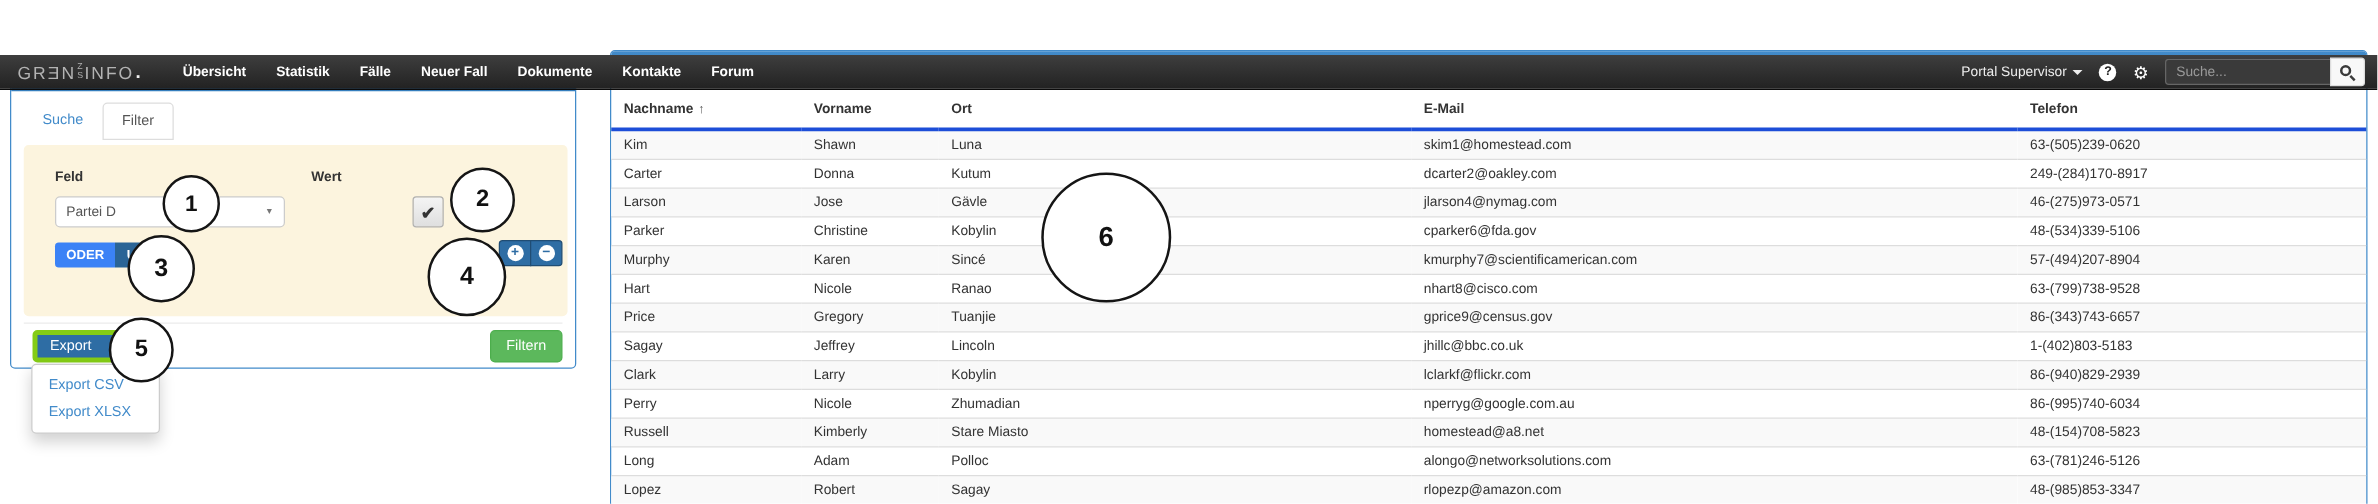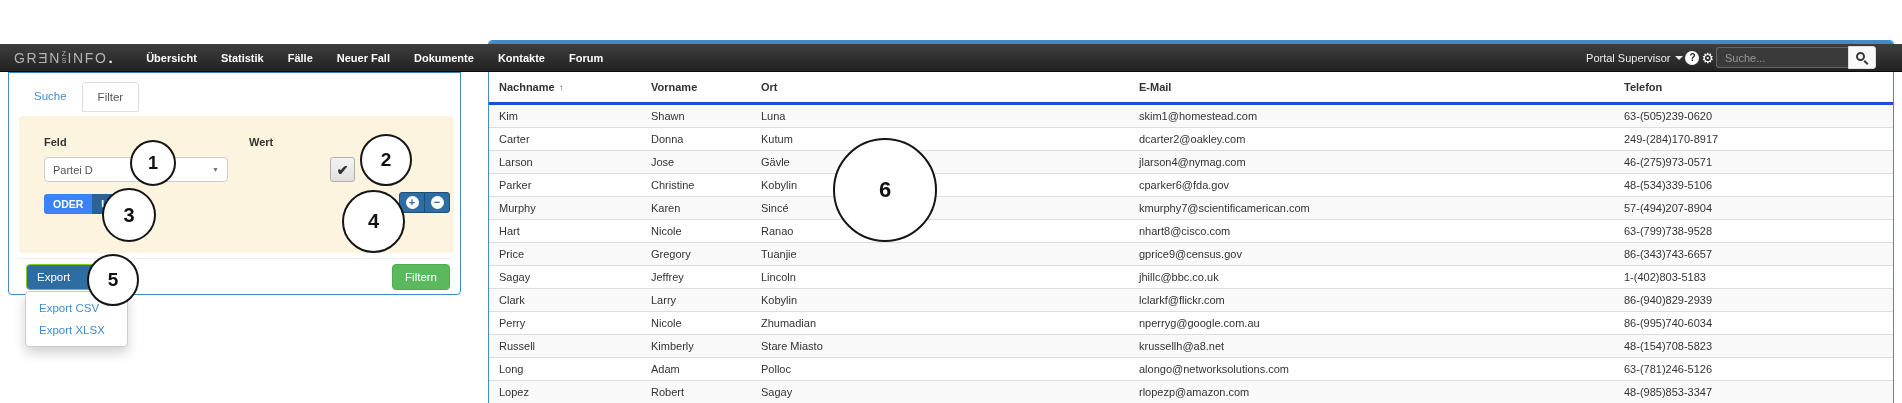--- a/index.html
+++ b/index.html
@@ -16,21 +16,21 @@
     display:flex; align-items:center; z-index:5;margin-top:44px;
   }
   .brand {
     color:#b3b3b3; font-size:14px; letter-spacing:1.6px;
     padding:0 20px 0 14px; display:flex; align-items:center; cursor:pointer;
   }
   .brand .stack { display:inline-flex; flex-direction:column; font-size:7px; line-height:6.5px; letter-spacing:0; margin:0 1px; }
   .brand .dot { color:#f0f0f0; font-weight:bold; font-size:15px; line-height:8px; margin-left:1px; }
   .nav-items { display:flex; align-items:center; height:100%; }
   .nav-item { font-size:11px; font-weight:bold; color:#fff; padding:0 12px; line-height:28px; cursor:pointer; white-space:nowrap; }
-  .nav-right { margin-left:auto; display:flex; align-items:center; gap:2px; padding-right:26px; }
+  .nav-right { margin-left:auto; display:flex; align-items:center; gap:13px; padding-right:10px; }
   .user-menu { font-size:11px; color:#ededed; display:flex; align-items:center; gap:5px; cursor:pointer; white-space:nowrap; }
   .caret-down { width:0; height:0; border-left:4px solid transparent; border-right:4px solid transparent; border-top:4px solid currentColor; display:inline-block; }
   .icon-circle {
     width:14px; height:14px; border-radius:50%; background:#fff; color:#222;
     font-size:10px; font-weight:bold; display:flex; align-items:center; justify-content:center; cursor:pointer;
   }
   .gear { color:#fff; font-size:14px; line-height:14px; cursor:pointer; }
   .search-group { display:flex; align-items:center; }
   .search-input {
     width:132px; height:21px; background:#3a3a3a; border:1px solid #666;
@@ -85,21 +85,21 @@
     width:26px; height:21px; background:#2e6da4; border:1px solid #204d74;
     display:flex; align-items:center; justify-content:center; cursor:pointer;
   }
   .pm-btn:first-child { border-radius:3px 0 0 3px; }
   .pm-btn:last-child { border-radius:0 3px 3px 0; margin-left:-1px; }
   .pm-circle { width:13px; height:13px; background:#fff; border-radius:50%; color:#2e6da4; font-size:11px; font-weight:bold; line-height:12px; text-align:center; }
 
   .panel-hr { position:absolute; left:10px; right:10px; top:212px; border-top:1px solid #ececec; }
   .export-btn {
     position:absolute; left:17px; top:218px; height:26px;
-    background:#2e6da4; border:1px solid #84cc16; border-radius:4px;
+    background:#2e6da4; border:4px solid #84cc16; border-radius:4px;
     color:#fff; font-size:11.5px; display:flex; align-items:center; gap:17px; padding:0 10px; cursor:pointer;
   }
   .filtern-btn {
     position:absolute; right:10px; top:218px; height:26px;
     background:#5cb85c; border:1px solid #4cae4c; border-radius:4px;
     color:#fff; font-size:11.5px; display:flex; align-items:center; padding:0 12px; cursor:pointer;
   }
   .dropdown {
     position:absolute; left:25px; top:291px; width:103px; z-index:20;
     background:#fff; border:1px solid #ccc; border-radius:4px;
@@ -310,21 +310,21 @@
           <td>Perry</td>
           <td>Nicole</td>
           <td>Zhumadian</td>
           <td>nperryg@google.com.au</td>
           <td>86-(995)740-6034</td>
         </tr>
         <tr>
           <td>Russell</td>
           <td>Kimberly</td>
           <td>Stare Miasto</td>
-          <td>krussellh@a8.net</td>
+          <td>homestead@a8.net</td>
           <td>48-(154)708-5823</td>
         </tr>
         <tr>
           <td>Long</td>
           <td>Adam</td>
           <td>Polloc</td>
           <td>alongo@networksolutions.com</td>
           <td>63-(781)246-5126</td>
         </tr>
         <tr>

